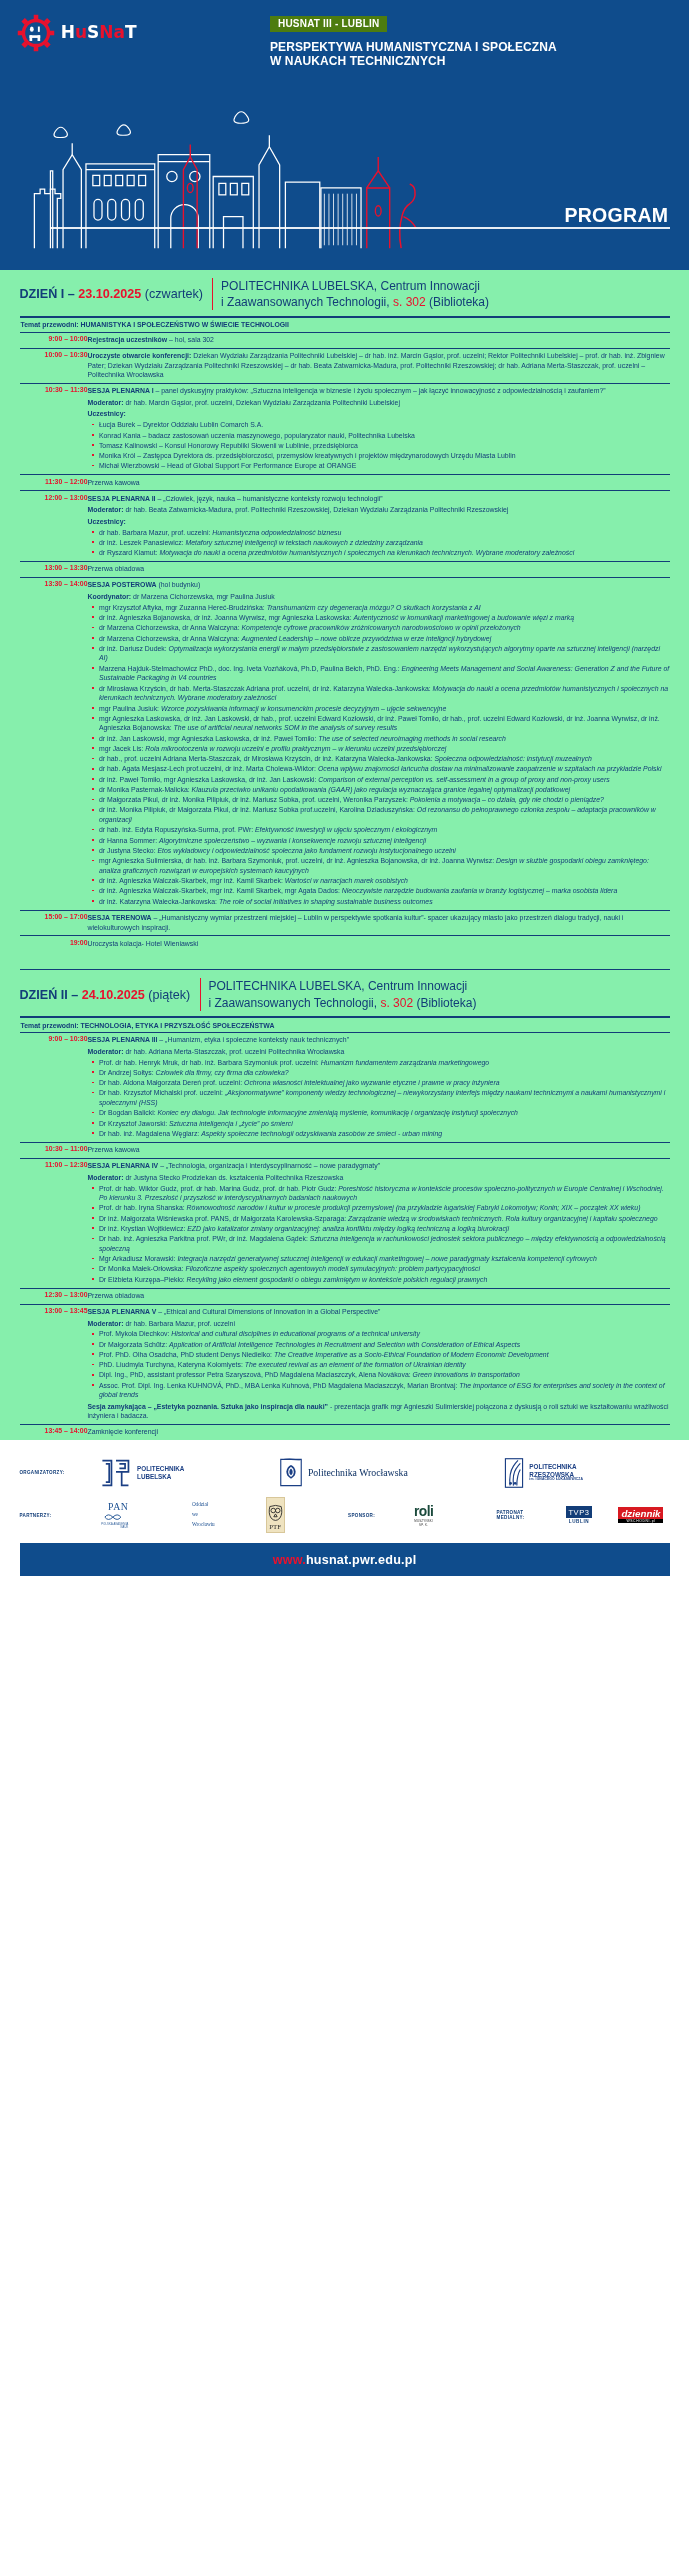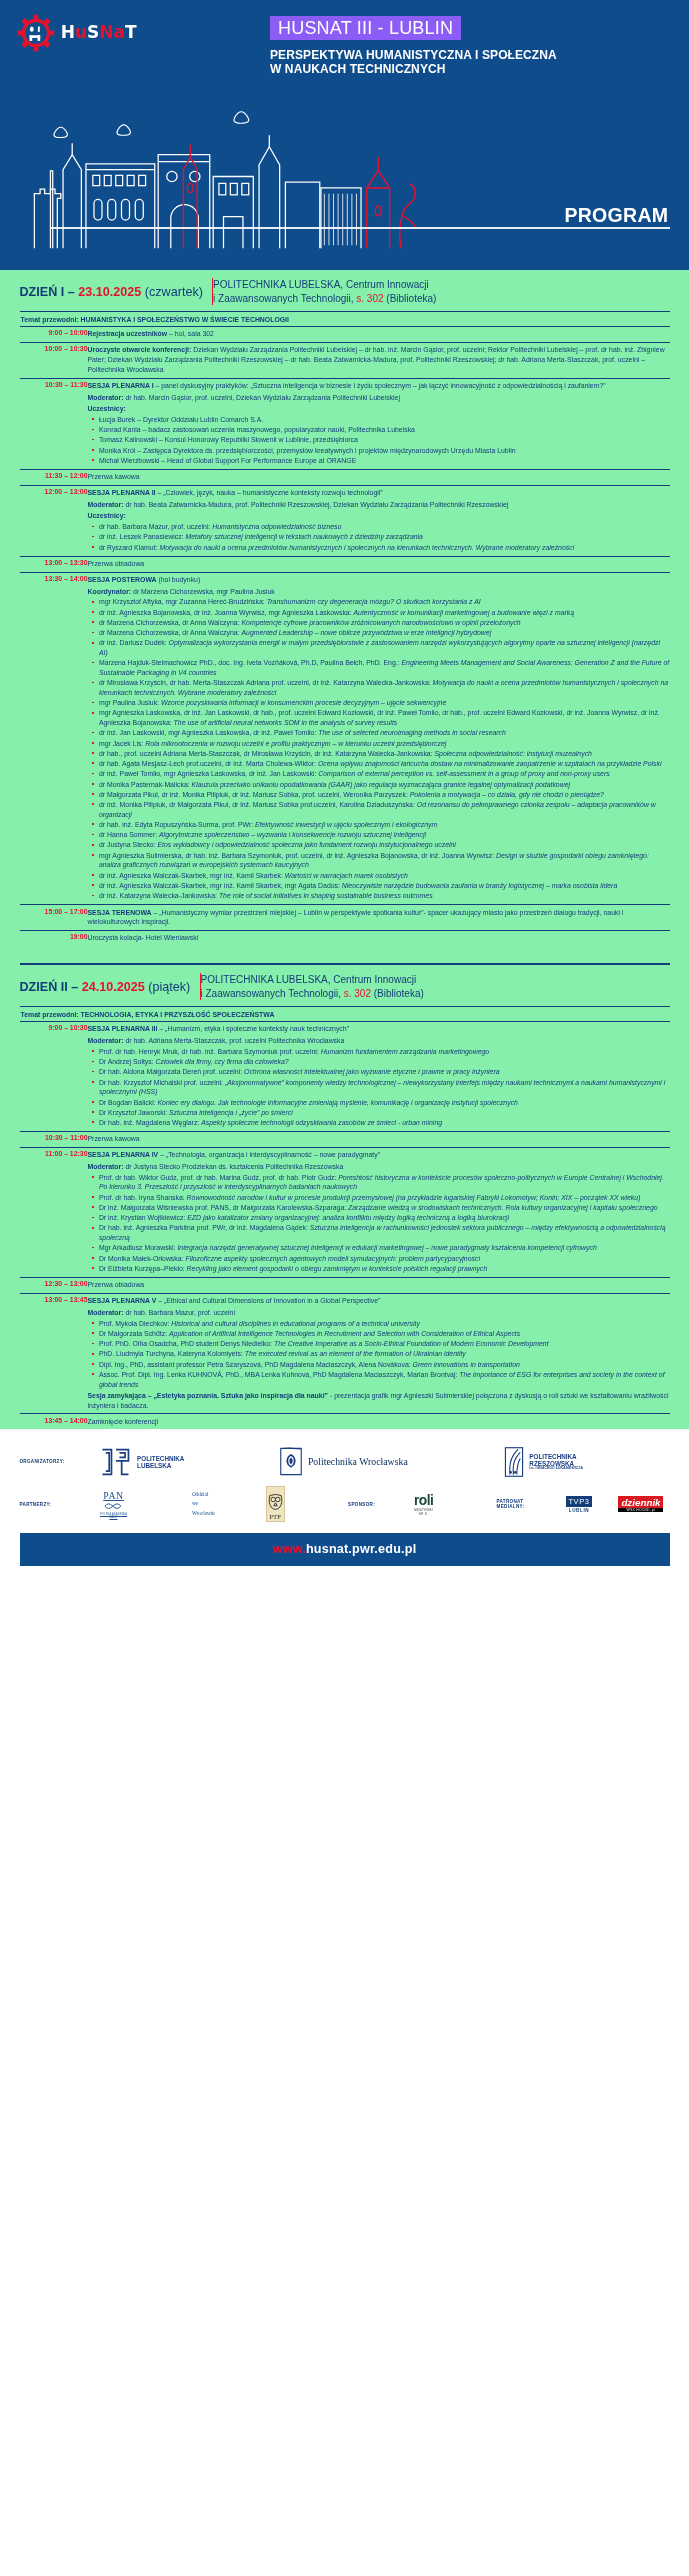--- a/index.html
+++ b/index.html
@@ -35,24 +35,24 @@
   .husnat-word .w { color: #ffffff; }
   .husnat-word .r { color: #e8112d; }
 
   .title-block {
     position: absolute;
     left: 270px; top: 16px;
     width: 402px;
   }
   .badge-title {
     display: inline-block;
-    background: #8b5cf6;
+    background: #4d7c0f;
     color: #ffffff;
-    font-weight: 400;
-    font-size: 18px;
+    font-weight: 700;
+    font-size: 10px;
     letter-spacing: 0.2px;
     padding: 2.9px 8px 3.4px 8px;
     line-height: 1;
   }
   .subtitle {
     margin-top: 8px;
     color: #ffffff;
     font-weight: 700;
     font-size: 12px;
     line-height: 1.18;
@@ -87,21 +87,22 @@
     padding: 8px 0 3.4px 0;
   }
   .day-title {
     font-size: 12.6px; font-weight: 700; color: #123d78;
     white-space: nowrap; padding-right: 9.2px;
   }
   .day-title .date { color: #e8112d; }
   .day-title .dow { font-weight: 400; }
   .day-venue {
     border-left: 1.1px solid #e8112d;
-    font-size: 10px; line-height: 1.35; color: #123d78;
+    padding-left: 8px;
+    font-size: 12px; line-height: 1.35; color: #123d78;
   }
   .day-venue .room { color: #e8112d; }
 
   .rule-thick { height: 1.7px; background: #123d78; margin: 2.3px 0 0 0; }
 
   .theme-line {
     font-size: 6.9px; font-weight: 600; color: #123d78;
     padding: 3.4px 0 3.4px 1.1px;
   }
 
@@ -142,21 +143,21 @@
   .row-label {
     font-size: 4.6px; letter-spacing: 0.3px; color: #123d78;
     width: 53px; flex: 0 0 53px; font-weight: 600;
   }
   .logo-cell { display: flex; align-items: center; gap: 4.6px; }
   .logo-cell .mark { display:block; }
   .logo-text { font-size: 6.3px; font-weight: 700; line-height: 1.15; color: #1b3f84; }
   .logo-text small { display:block; font-size: 3.4px; font-weight: 700; letter-spacing:0.1px; }
   .wroc-text { font-family: "Liberation Serif", serif; font-size: 9.8px; color: #0b2f62; }
   .vdiv { width: 0.6px; align-self: stretch; background: #c3cddd; margin: 0 5.7px; }
-  .pan-logo { text-align:center; color:#1b4f91;text-decoration:underline; }
+  .pan-logo { text-align:right; color:#1b4f91; }
   .pan-logo .pan { font-family:"Liberation Serif", serif; font-size: 9.8px; letter-spacing:0.6px; }
   .pan-logo .pan-sub { font-size: 2.6px; letter-spacing:0.2px; }
   .oddzial { font-family:"Liberation Serif", serif; font-size: 5.2px; color:#1b4f91; line-height:1.9; }
   .ptf-box { width: 23px; height: 36px; background:#efe3c0; border:0.6px solid #d8c79a;
              display:flex; flex-direction:column; align-items:center; justify-content:flex-end; padding-bottom:1.7px; }
   .ptf-box .ptf { font-family:"Liberation Serif", serif; font-size: 6.9px; color:#2b2b2b; }
   .amat { font-weight:700; font-size: 13.8px; color:#1b4a3c; letter-spacing:-0.6px; }
   .amat-sub { font-size: 2.9px; color:#333; letter-spacing:0.2px; text-align:center; }
   .tvp { background:#123d78; color:#fff; font-weight:400; font-size: 7.5px; padding:1.1px 2.9px; letter-spacing:0.6px; }
   .tvp-sub { color:#123d78; font-weight:700; font-size: 4.6px; text-align:center; margin-top:1.1px; letter-spacing:0.6px;}

